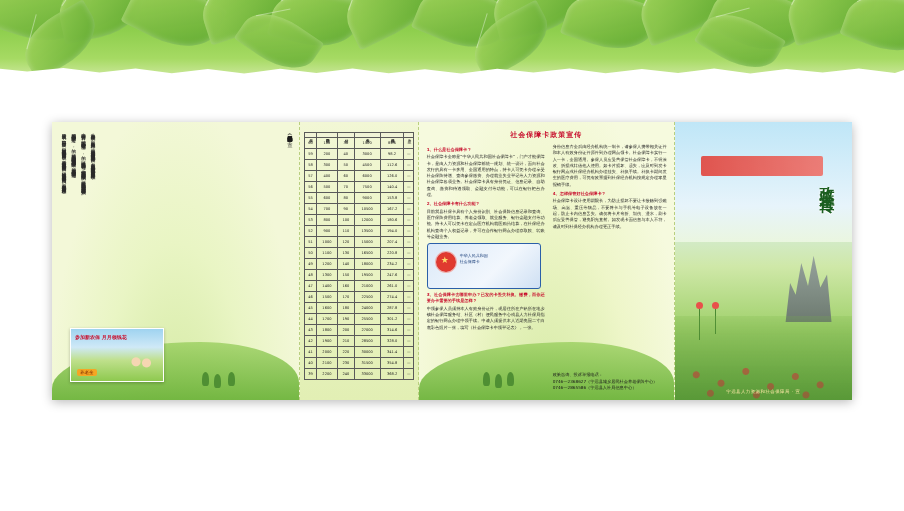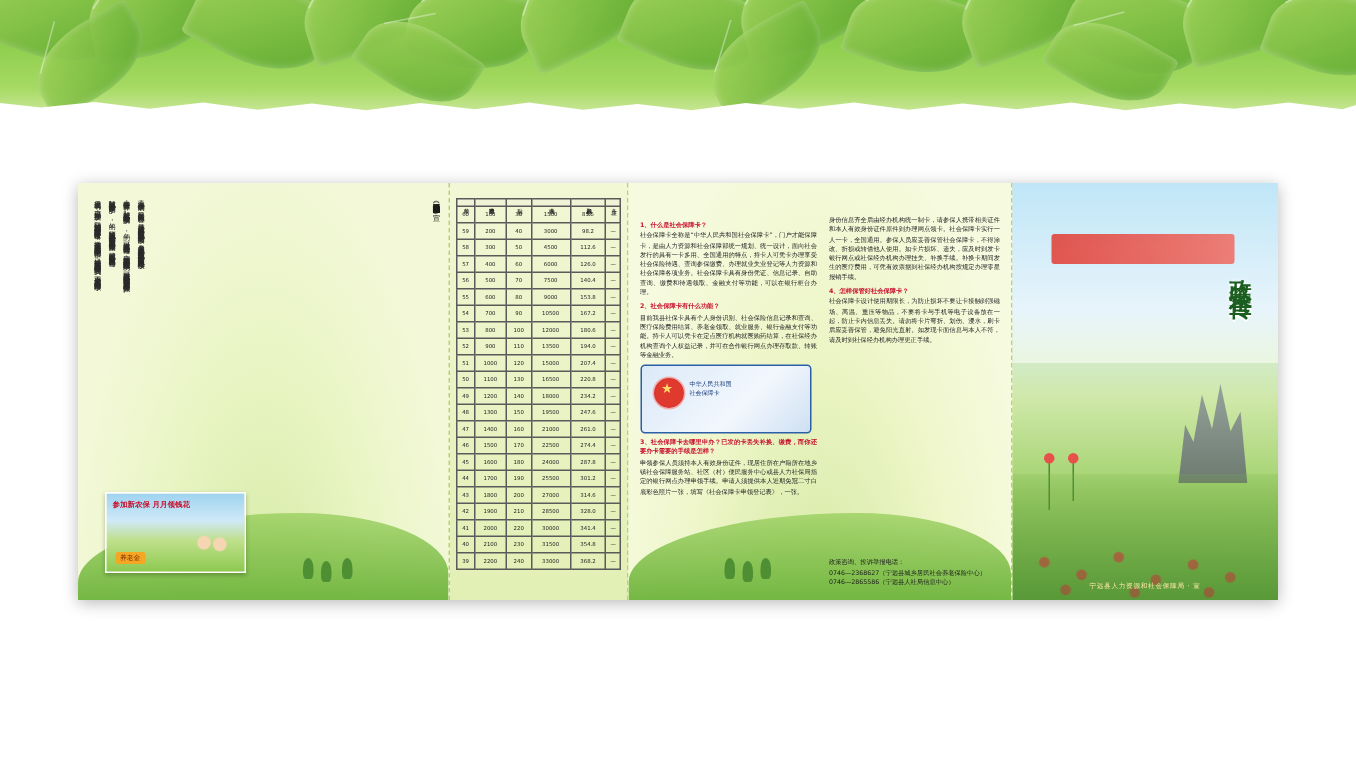--- a/index.html
+++ b/index.html
@@ -350,20 +350,21 @@
         </table>
       </div>
     </div>
 
     <div class="panel right">
       <div class="hill"></div>
       <div class="tree" style="left:64px;"></div>
       <div class="tree" style="left:76px;bottom:12px;"></div>
       <div class="tree" style="left:88px;"></div>
 
+      <div class="title">社会保障卡政策宣传</div>
 
       <div class="col colA">
         <span class="qh">1、什么是社会保障卡？</span>
         <span>社会保障卡全称是“中华人民共和国社会保障卡”，门户才能保障卡，是由人力资源和社会保障部统一规划、统一设计，面向社会发行的具有一卡多用、全国通用的特点，持卡人可凭卡办理享受社会保险待遇、查询参保缴费、办理就业失业登记等人力资源和社会保障各项业务。社会保障卡具有身份凭证、信息记录、自助查询、缴费和待遇领取、金融支付等功能，可以在银行柜台办理。</span>
         <span class="qh">2、社会保障卡有什么功能？</span>
         <span>目前我县社保卡具有个人身份识别、社会保险信息记录和查询、医疗保险费用结算、养老金领取、就业服务、银行金融支付等功能。持卡人可以凭卡在定点医疗机构就医购药结算，在社保经办机构查询个人权益记录，并可在合作银行网点办理存取款、转账等金融业务。</span>
         <div class="card">
           <div class="emblem"></div>
           <div class="cn">
             <div>中华人民共和国</div>

